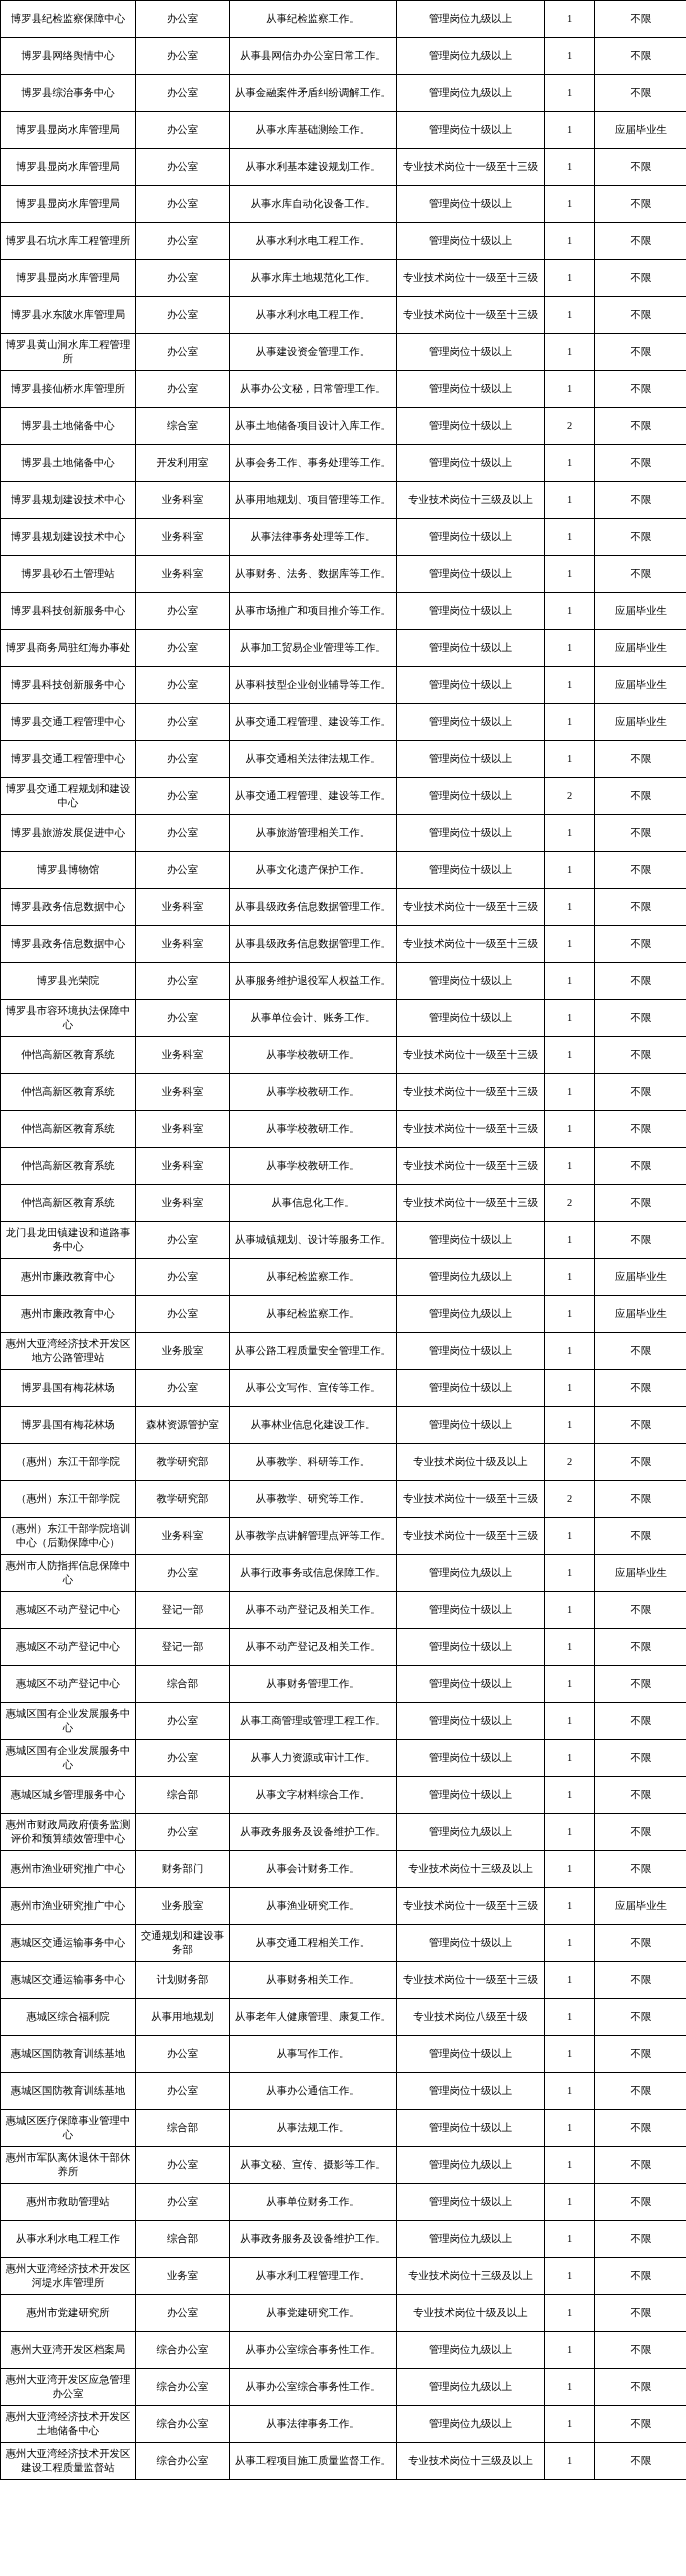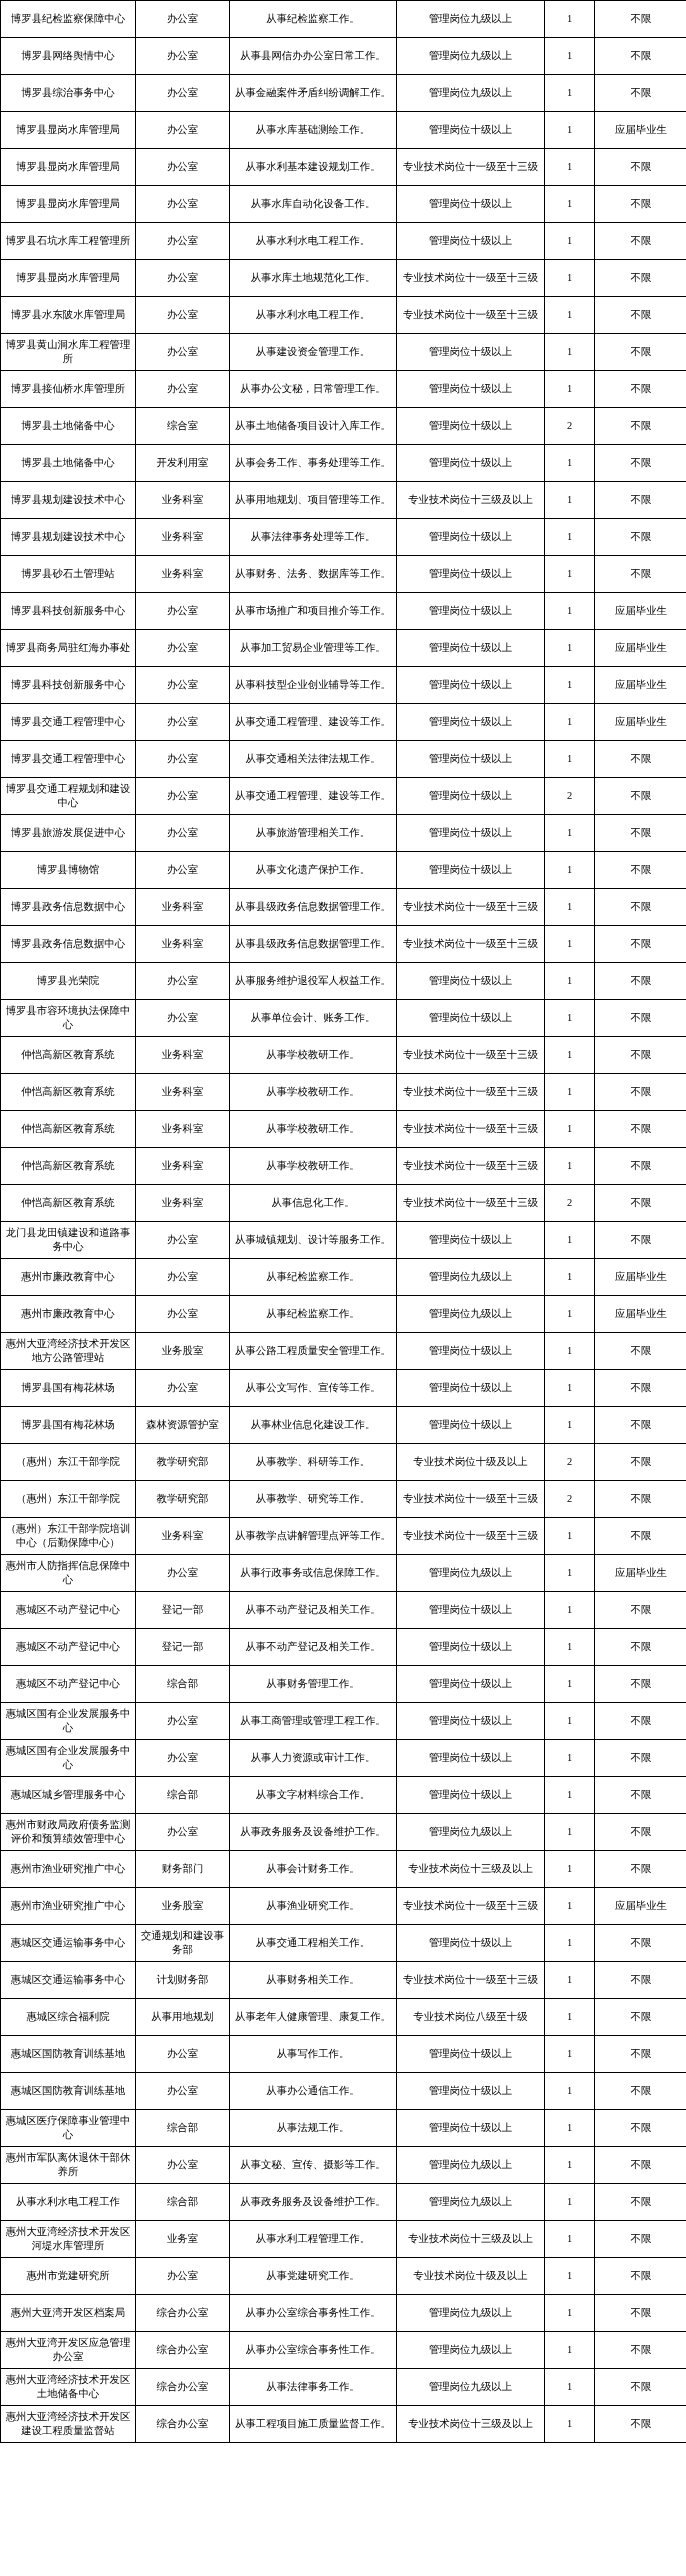--- a/index.html
+++ b/index.html
@@ -519,20 +519,28 @@
         </tr>
         <tr>
           <td>惠州市军队离休退休干部休养所</td>
           <td>办公室</td>
           <td>从事文秘、宣传、摄影等工作。</td>
           <td>管理岗位九级以上</td>
           <td>1</td>
           <td>不限</td>
         </tr>
         <tr>
+          <td>惠州市救助管理站</td>
+          <td>办公室</td>
+          <td>从事单位财务工作。</td>
+          <td>管理岗位十级以上</td>
+          <td>1</td>
+          <td>不限</td>
+        </tr>
+        <tr>
           <td>从事水利水电工程工作</td>
           <td>综合部</td>
           <td>从事政务服务及设备维护工作。</td>
           <td>管理岗位九级以上</td>
           <td>1</td>
           <td>不限</td>
         </tr>
         <tr>
           <td>惠州大亚湾经济技术开发区河堤水库管理所</td>
           <td>业务室</td>

